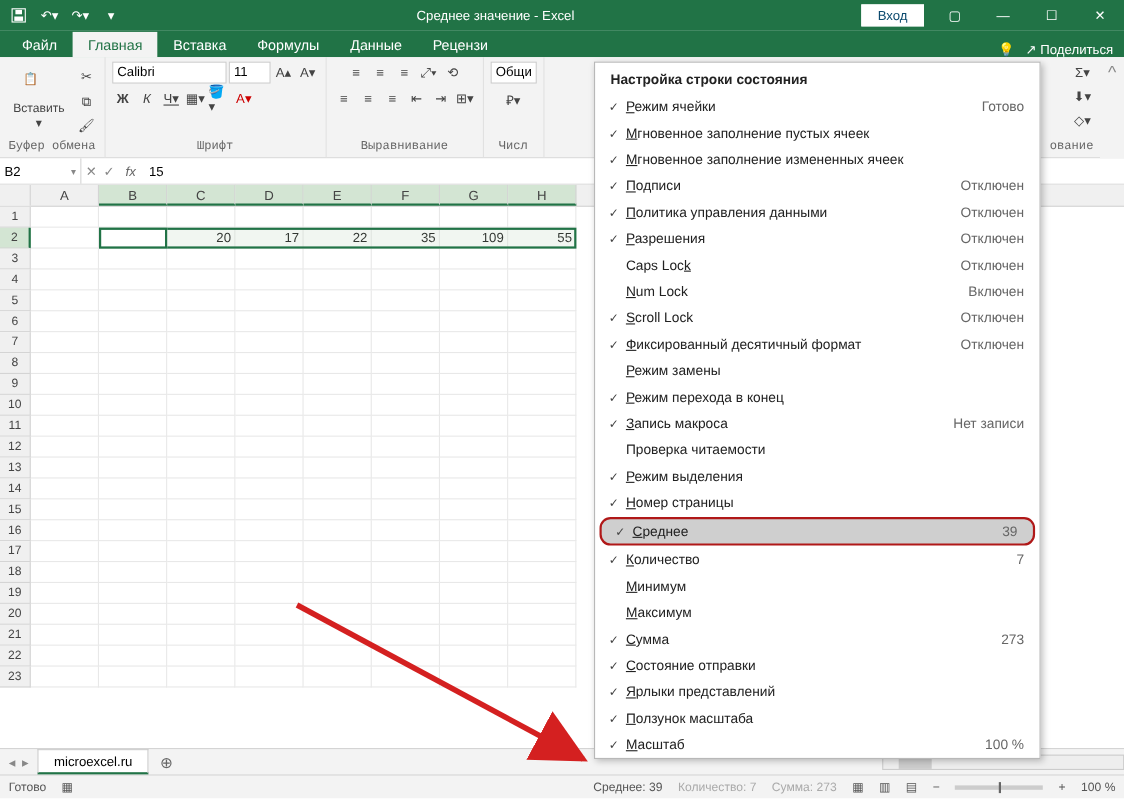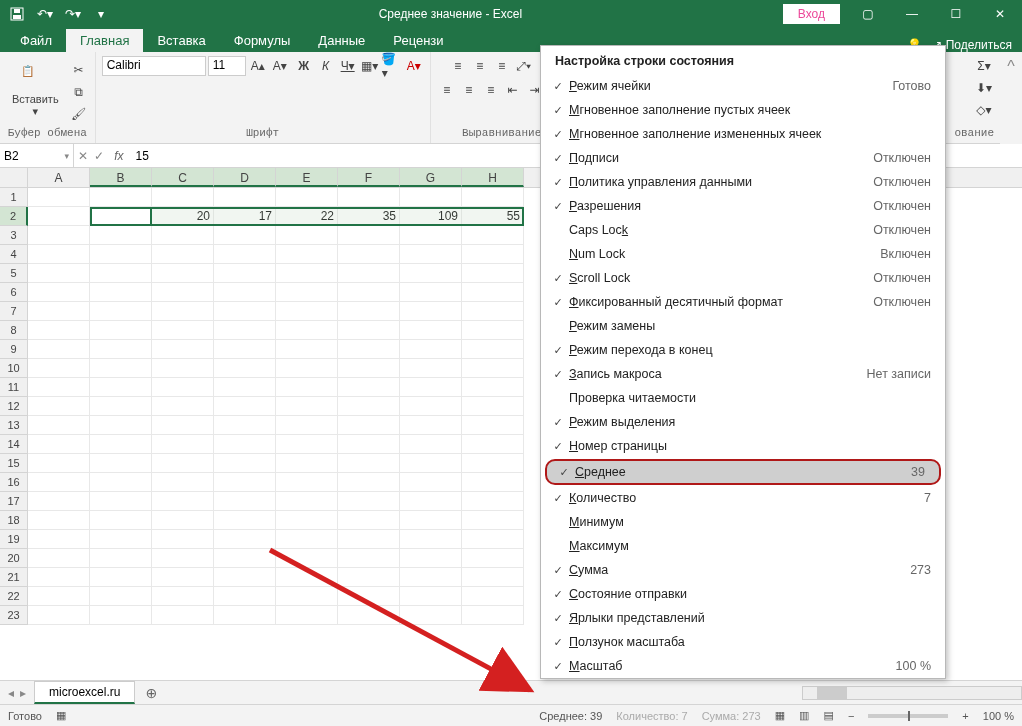--- a/index.html
+++ b/index.html
@@ -3,21 +3,21 @@
 <meta charset="utf-8">
 <style>
 * { margin: 0; padding: 0; box-sizing: border-box; font-family: "Segoe UI", Tahoma, sans-serif; }
 body { width: 1022px; height: 726px; overflow: hidden; background: #fff; position: relative; }
 
 
 .titlebar { height: 28px; background: #217346; display: flex; align-items: center; color: #fff; font-size: 12px; }
 .qat { display: flex; align-items: center; padding: 0 4px; gap: 2px; }
 .qat-btn { width: 26px; height: 24px; display: flex; align-items: center; justify-content: center; color: #fff; }
 .title-center { flex: 1; text-align: center; }
-.login-btn { background: #fff; color: #ec4899; padding: 2px 14px; font-size: 12px; border: 1px solid #fff; margin-right: 6px; }
+.login-btn { background: #fff; color: #0c4a6e; padding: 2px 14px; font-size: 12px; border: 1px solid #fff; margin-right: 6px; }
 .wincontrols { display: flex; }
 .winbtn { width: 44px; height: 28px; display: flex; align-items: center; justify-content: center; }
 
 
 .ribbon-tabs { height: 24px; background: #217346; display: flex; align-items: flex-end; padding-left: 6px; }
 .ribbon-tab { padding: 4px 14px; font-size: 13px; color: #fff; }
 .ribbon-tab.active { background: #f3f3f3; color: #217346; }
 .ribbon-right { margin-left: auto; padding-right: 10px; color: #fff; font-size: 12px; display:flex; align-items:center; gap:10px; }
 
 
@@ -64,21 +64,21 @@
 .hscroll { margin-left:auto; width:220px; height:14px; background:#eee; border:1px solid #ccc; position:relative; }
 .hscroll-thumb { position:absolute; left:14px; width:30px; top:0; bottom:0; background:#ccc; }
 
 
 .statusbar { height:22px; background:#f3f3f3; border-top:1px solid #d4d4d4; display:flex; align-items:center; font-size:11px; color:#555; padding:0 8px; gap:14px; }
 .statusbar .spacer { flex:1; }
 .zoom-slider { width:80px; height:4px; background:#ccc; position:relative; }
 .zoom-slider::after { content:''; position:absolute; left:50%; top:-3px; width:2px; height:10px; background:#666; }
 
 
-.context-menu { position:absolute; left:540px; top:45px; width:406px; background:#fff; border:1px solid #b8b8b8; box-shadow:2px 2px 6px rgba(0,0,0,0.25); z-index:100; font-size:12.5px; }
+.context-menu { position:absolute; left:540px; top:56px; width:406px; background:#fff; border:1px solid #b8b8b8; box-shadow:2px 2px 6px rgba(0,0,0,0.25); z-index:100; font-size:12.5px; }
 .ctx-title { font-weight:bold; padding:8px 14px 6px; color:#222; }
 .ctx-item { display:flex; align-items:center; height:24px; padding:0 14px 0 6px; }
 .ctx-check { width:22px; text-align:center; color:#444; font-size:11px; }
 .ctx-label { flex:1; color:#222; }
 .ctx-label .u { text-decoration:underline; }
 .ctx-status { color:#666; padding-left:8px; }
 .ctx-item.highlighted { background:#cfcfcf; border:2px solid #b01818; border-radius:10px; margin:1px 4px; height:26px; }
 
 
 .arrow { position:absolute; left:260px; top:540px; z-index:90; pointer-events:none; }
@@ -131,21 +131,21 @@
       </div>
       <div style="display:flex;flex-direction:column;gap:2px;">
         <div class="mini-btn">✂</div>
         <div class="mini-btn">⧉</div>
         <div class="mini-btn">🖌</div>
       </div>
     </div>
     <div class="ribbon-group-label">Буфер обмена</div>
   </div>
   <div class="ribbon-group">
-    <div class="ribbon-group-body" style="flex-direction:row;align-items:flex-start;gap:4px;">
+    <div class="ribbon-group-body" style="flex-direction:column;align-items:flex-start;gap:4px;">
       <div class="font-row">
         <div class="font-select" style="width:104px;">Calibri</div>
         <div class="font-select" style="width:38px;">11</div>
         <div class="mini-btn">A▴</div>
         <div class="mini-btn">A▾</div>
       </div>
       <div class="font-row">
         <div class="mini-btn" style="font-weight:bold;">Ж</div>
         <div class="mini-btn" style="font-style:italic;">К</div>
         <div class="mini-btn" style="text-decoration:underline;">Ч▾</div>

